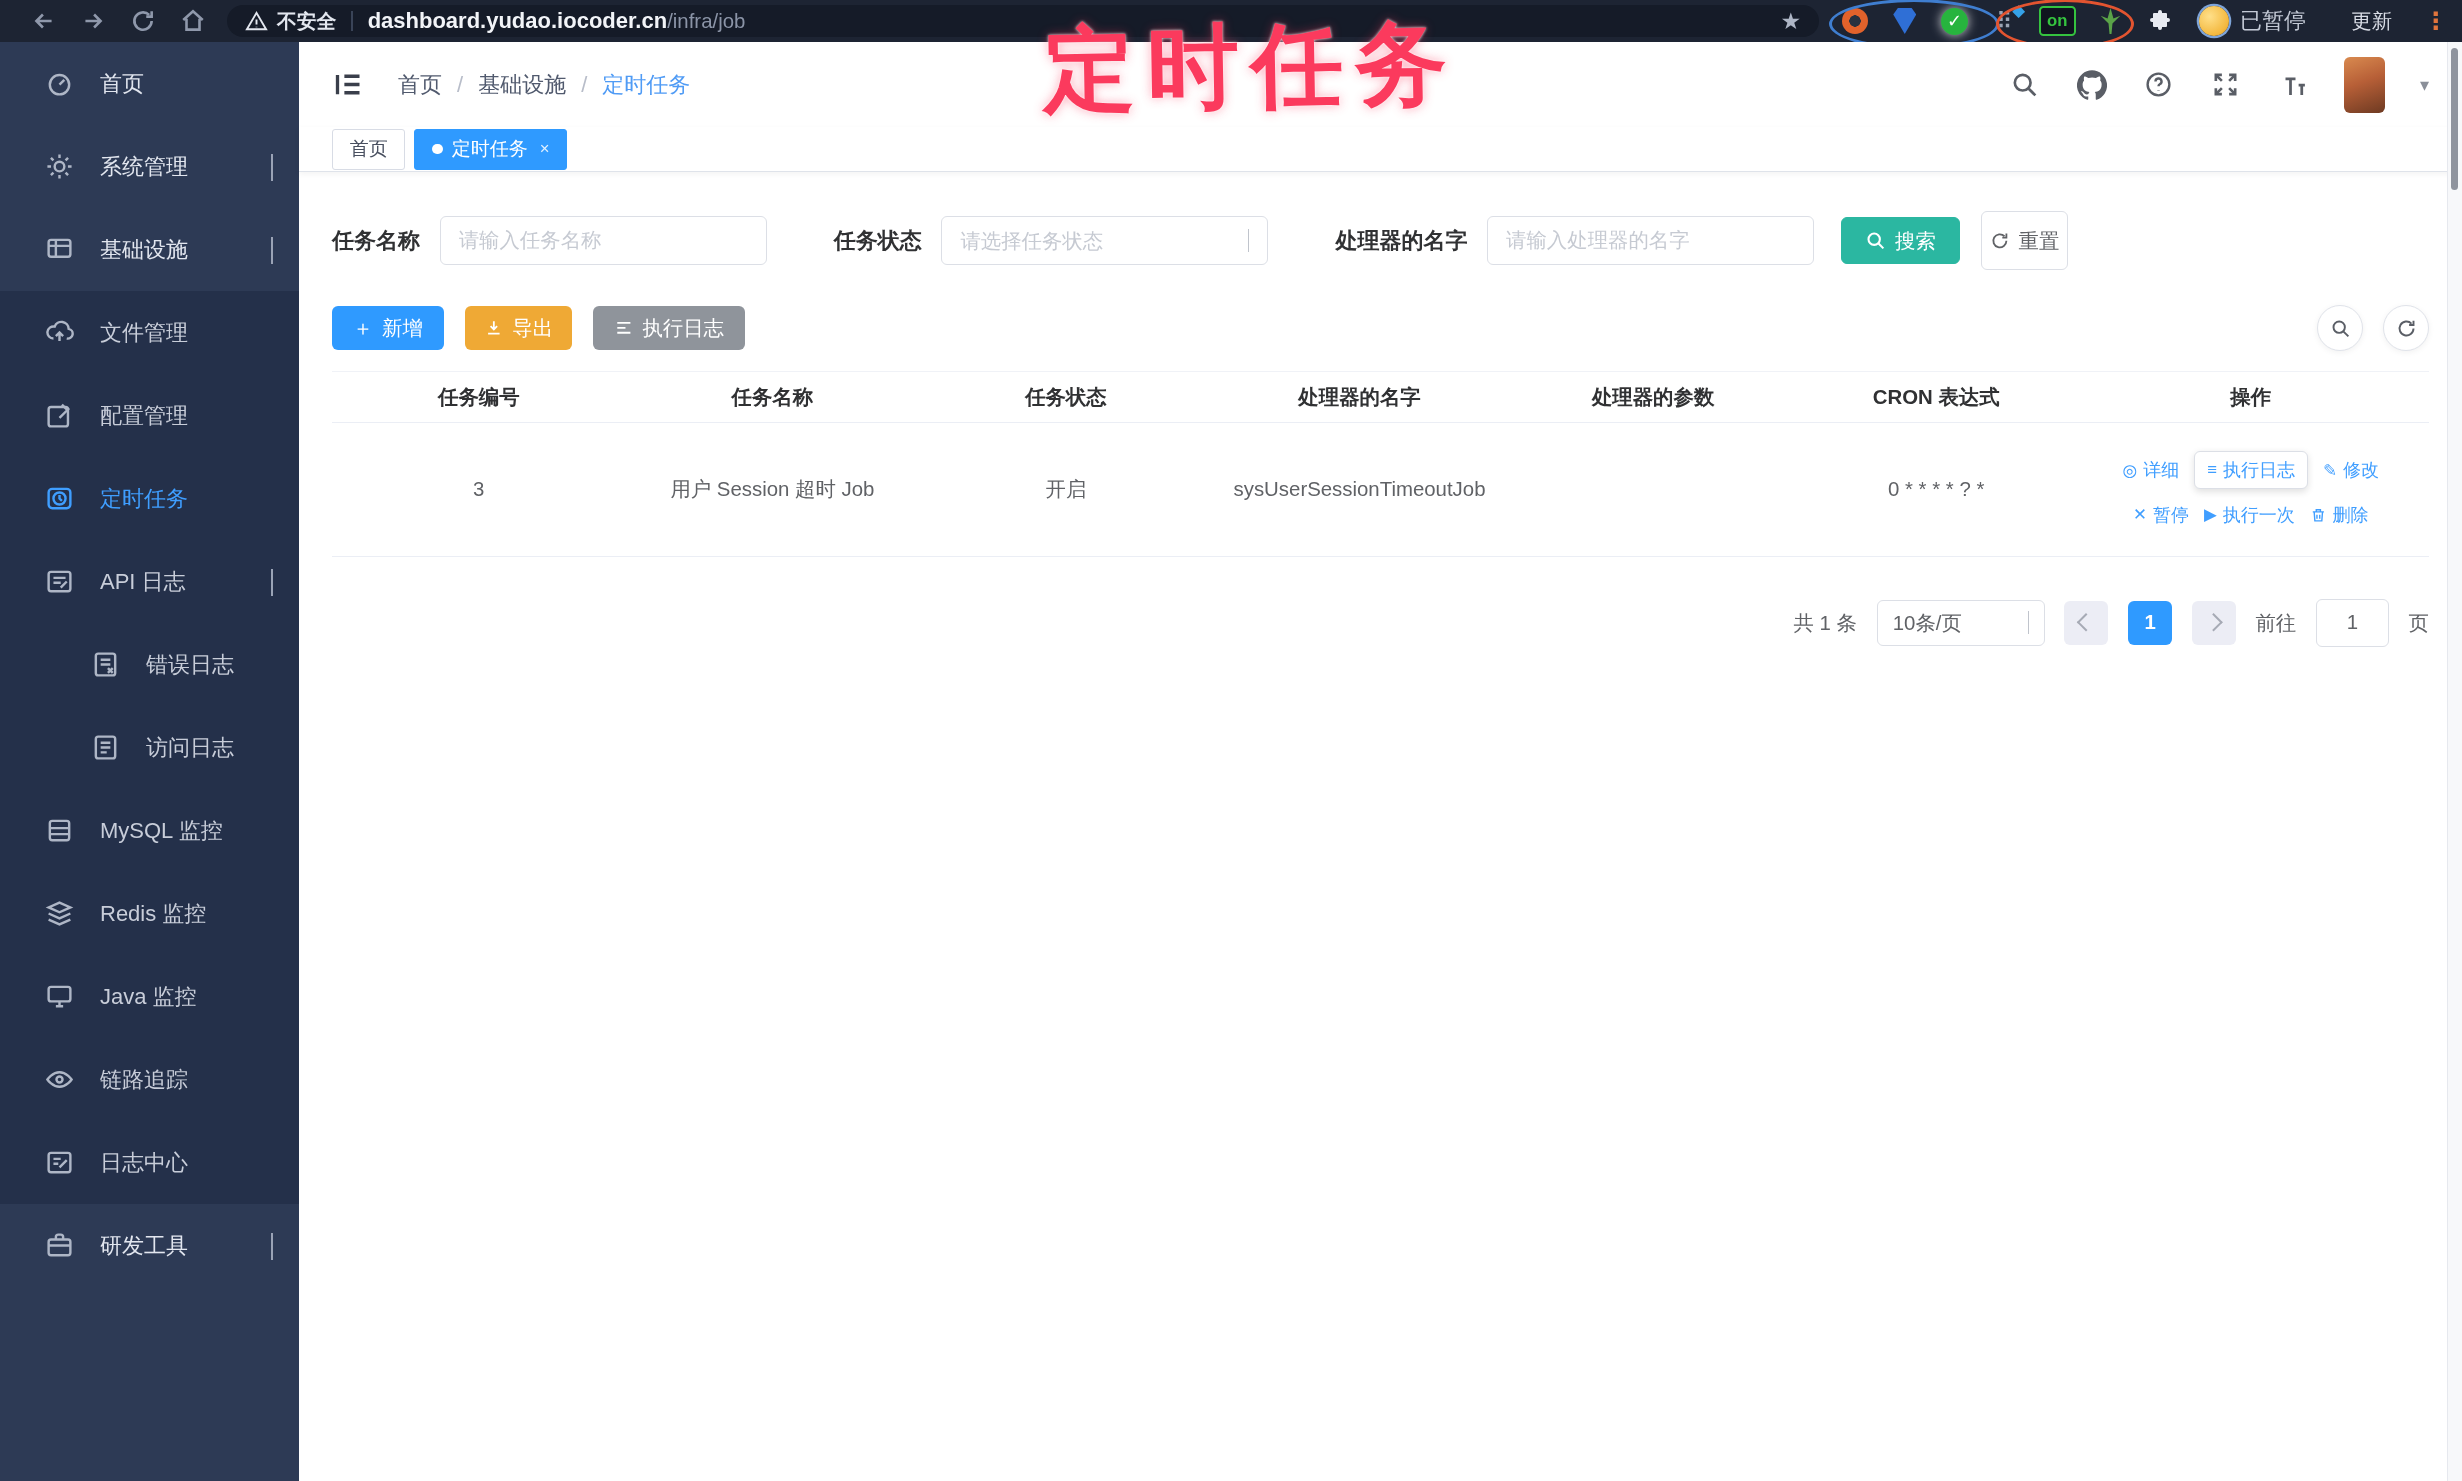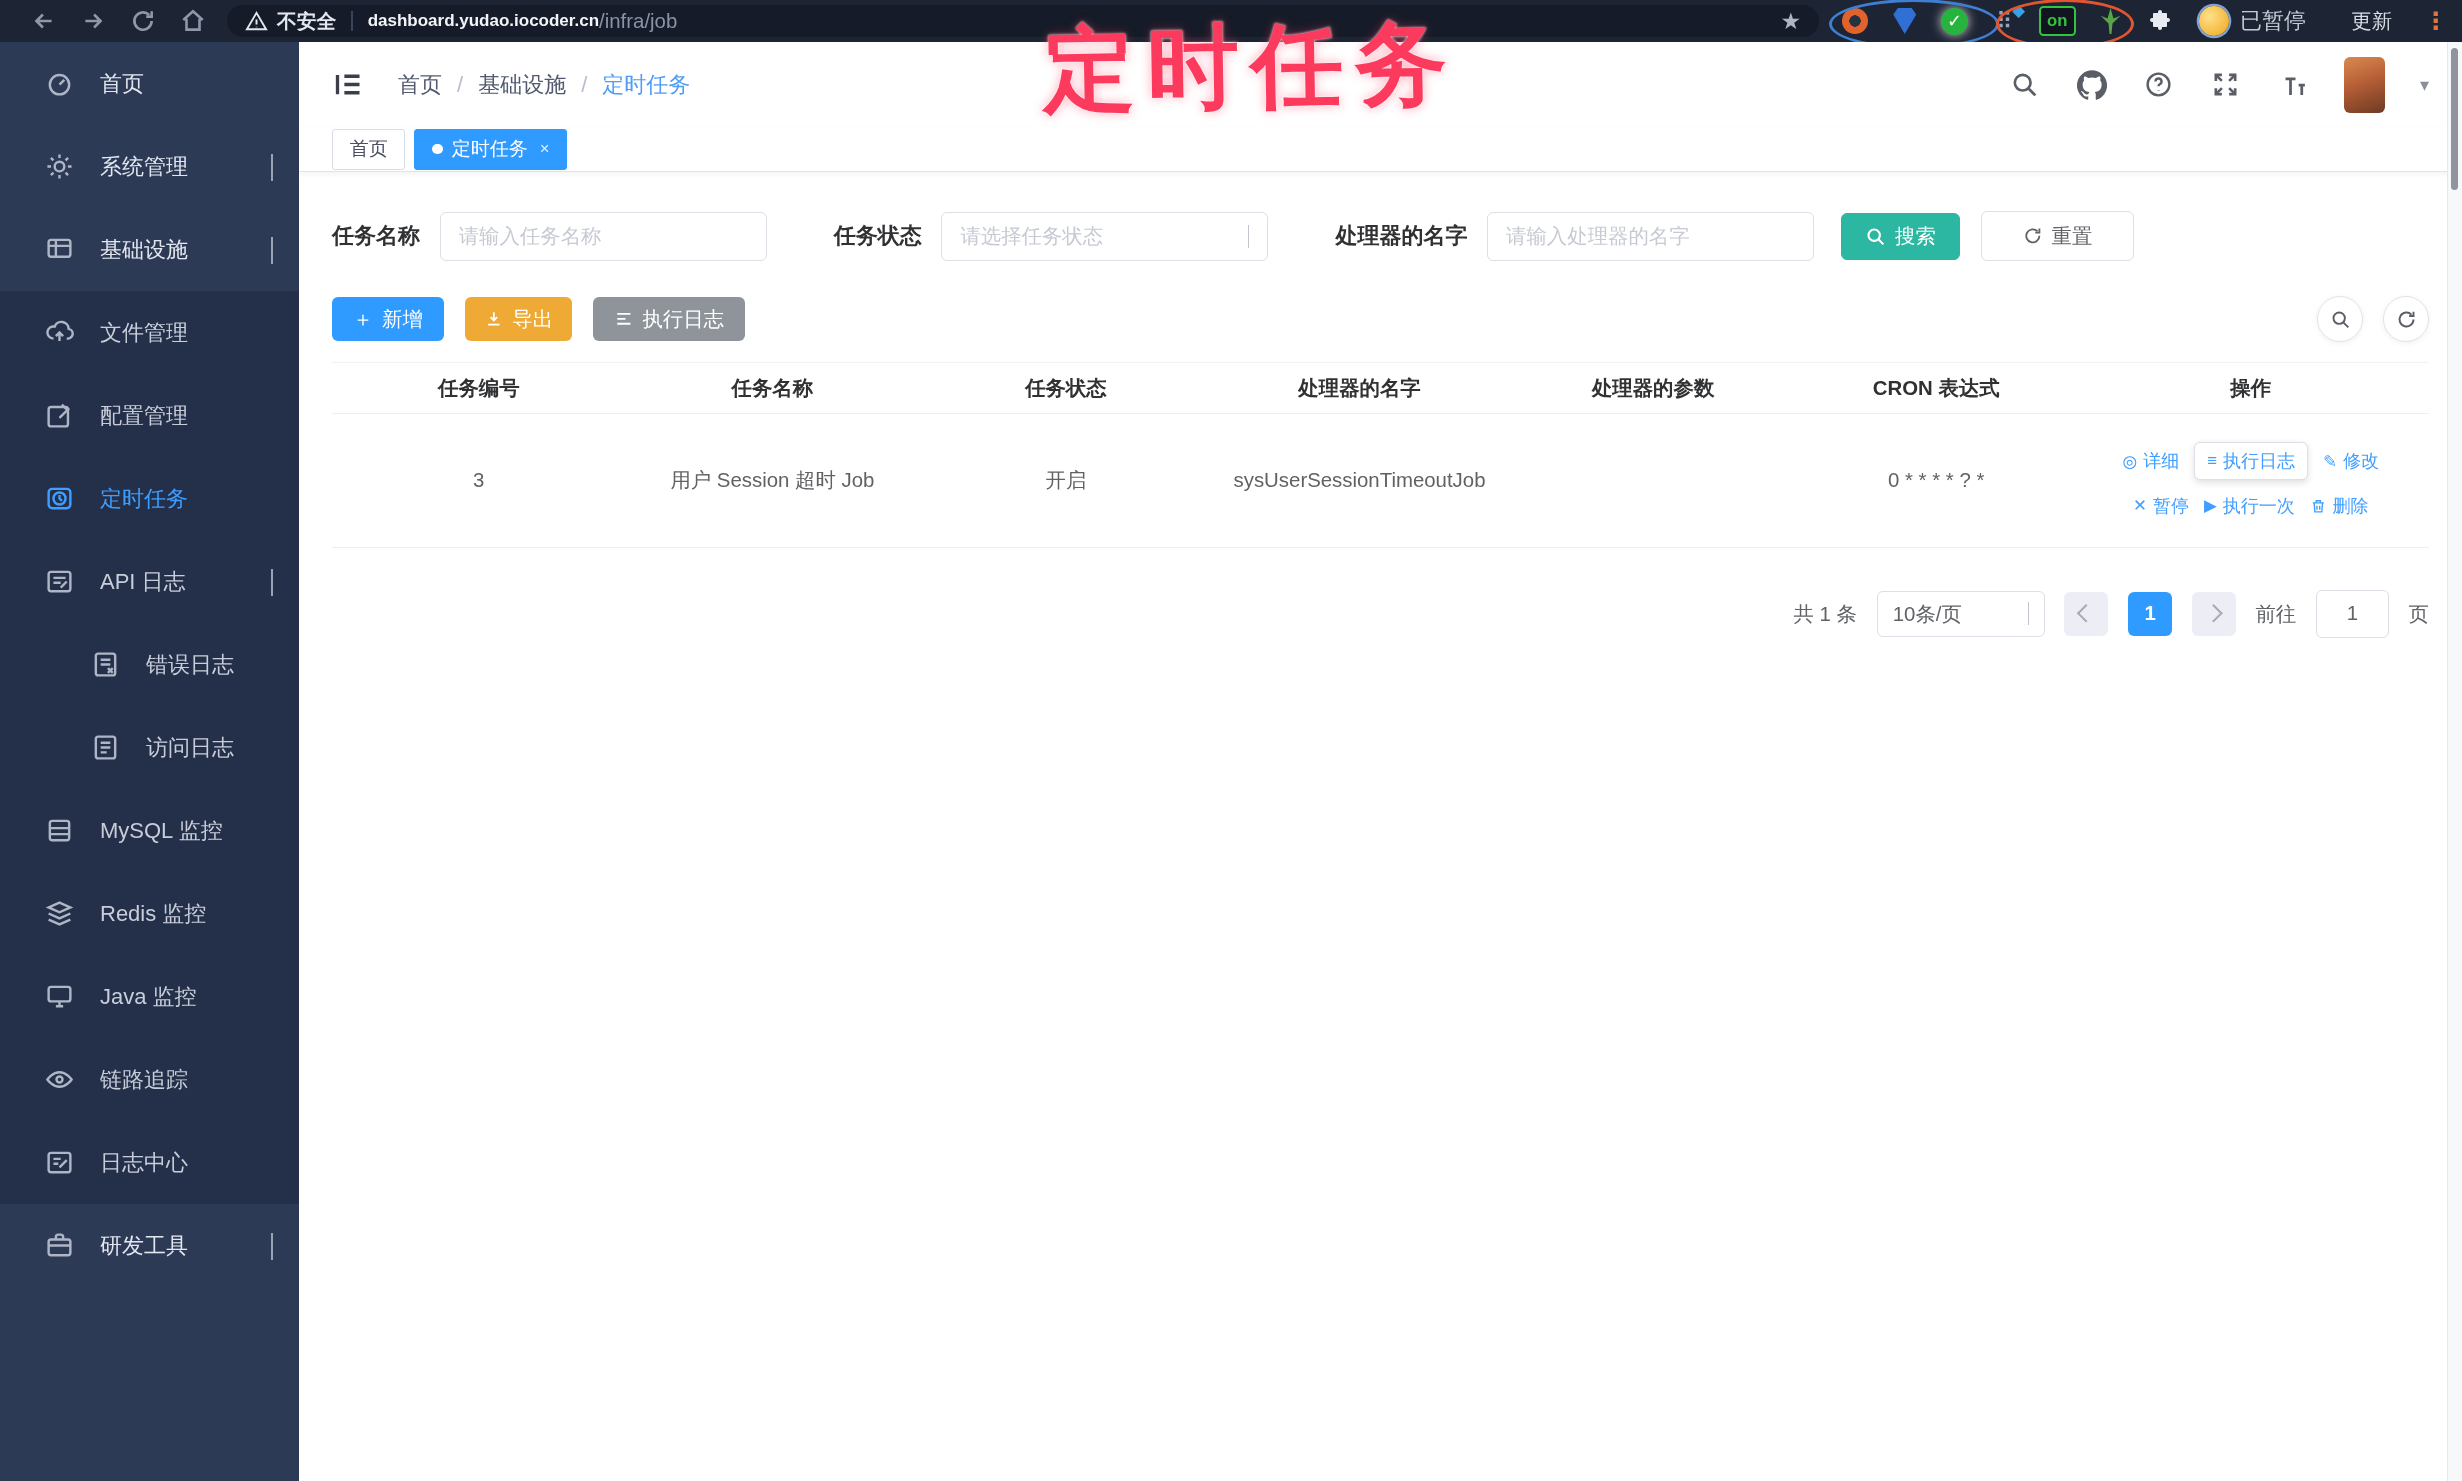--- a/index.html
+++ b/index.html
@@ -9,21 +9,21 @@
 
   
   .cbar{position:absolute;top:0;left:0;right:0;height:42px;background:#1d2433;
         display:flex;align-items:center;border-bottom:1.5px solid #0e1420;}
   .navbtns{display:flex;align-items:center;gap:16.7px;padding:0 18px 0 27px;}
   .navbtn{width:33px;height:33px;display:flex;align-items:center;justify-content:center;color:#8f98ab;}
   .omnibox{height:32px;flex:0 0 1556px;background:#151b28;border-radius:16.7px;display:flex;
            align-items:center;padding:0 18px;color:#dfe3ec;}
   .omni-warn{display:flex;align-items:center;gap:9px;font-size:19.7px;font-weight:700;color:#e3e7ef;}
   .omni-sep{width:1.5px;height:19.7px;background:#3a4458;margin:0 15px;}
-  .omni-host{font-size:17px;font-weight:700;color:#f2f4f8;}
+  .omni-host{font-size:22px;font-weight:700;color:#f2f4f8;}
   .omni-path{font-size:20.4px;color:#8b94a7;}
   .omni-star{margin-left:auto;color:#aeb6c6;font-size:23px;}
   .extrow{display:flex;align-items:center;gap:19.7px;margin-left:21px;position:relative;height:42px;}
   .extico{width:30px;height:30px;display:flex;align-items:center;justify-content:center;font-size:21px;}
   .eo-circle{width:26px;height:26px;border-radius:50%;background:radial-gradient(circle at 50% 50%,#28313f 30%,#e2622b 32%);}
   .eb-shape{width:23px;height:26px;background:#2f6fd6;clip-path:polygon(50% 100%,0 25%,20% 0,80% 0,100% 25%);}
   .eg-check{width:27px;height:27px;border-radius:50%;background:#27b43e;color:#fff;font-size:18px;font-weight:700;
             display:flex;align-items:center;justify-content:center;box-shadow:0 0 10.6px rgba(255,255,255,.8);}
   .egrid{color:#9aa3b4;font-size:23px;position:relative;}
   .egrid b{position:absolute;right:-6px;top:-6px;color:#35a2e8;font-size:16.7px;}
@@ -84,21 +84,21 @@
   .finput{width:289px;height:47px;border:1.5px solid #dcdfe6;border-radius:6px;padding:0 18px;
           font-size:20.4px;color:#606266;outline:none;font-family:inherit;}
   .finput::placeholder{color:#c6cad2;}
   .fselect{width:289px;height:47px;border:1.5px solid #dcdfe6;border-radius:6px;padding:0 18px;
            display:flex;align-items:center;color:#c6cad2;font-size:20.4px;background:#fff;}
   .fselect .chevd{margin-left:auto;color:#c0c4cc;}
   .gap60{width:67px;}
   .btn{display:inline-flex;align-items:center;justify-content:center;gap:9px;border-radius:6px;
        font-size:20.4px;border:1.5px solid transparent;cursor:pointer;font-family:inherit;}
   .btn-search{height:47px;padding:0 23px;background:#2bb7a1;border-color:#2bb7a1;color:#fff;margin-left:27px;}
-  .btn-reset{height:50px;padding:0 41px;background:#fff;border-color:#dcdfe6;color:#606266;margin-left:21px;}
+  .btn-reset{height:59px;padding:0 8px;background:#fff;border-color:#dcdfe6;color:#606266;margin-left:21px;}
 
   .toolbar{display:flex;align-items:center;margin-top:35px;}
   .btn-add{height:44px;padding:0 19.7px;background:#2f9aff;color:#fff;}
   .btn-export{height:44px;padding:0 18px;background:#efa935;color:#fff;margin-left:21px;}
   .btn-log{height:44px;padding:0 19.7px;background:#8f949b;color:#fff;margin-left:21px;}
   .tool-right{margin-left:auto;display:flex;gap:19.7px;}
   .circ{width:44px;height:44px;border-radius:50%;border:1.5px solid #e0e3ea;background:#fff;color:#5a5e66;
         display:flex;align-items:center;justify-content:center;box-shadow:0 1.5px 6px rgba(0,0,0,.06);}
 
   .table{margin-top:19.7px;border-top:1.5px solid #f0f2f7;}

